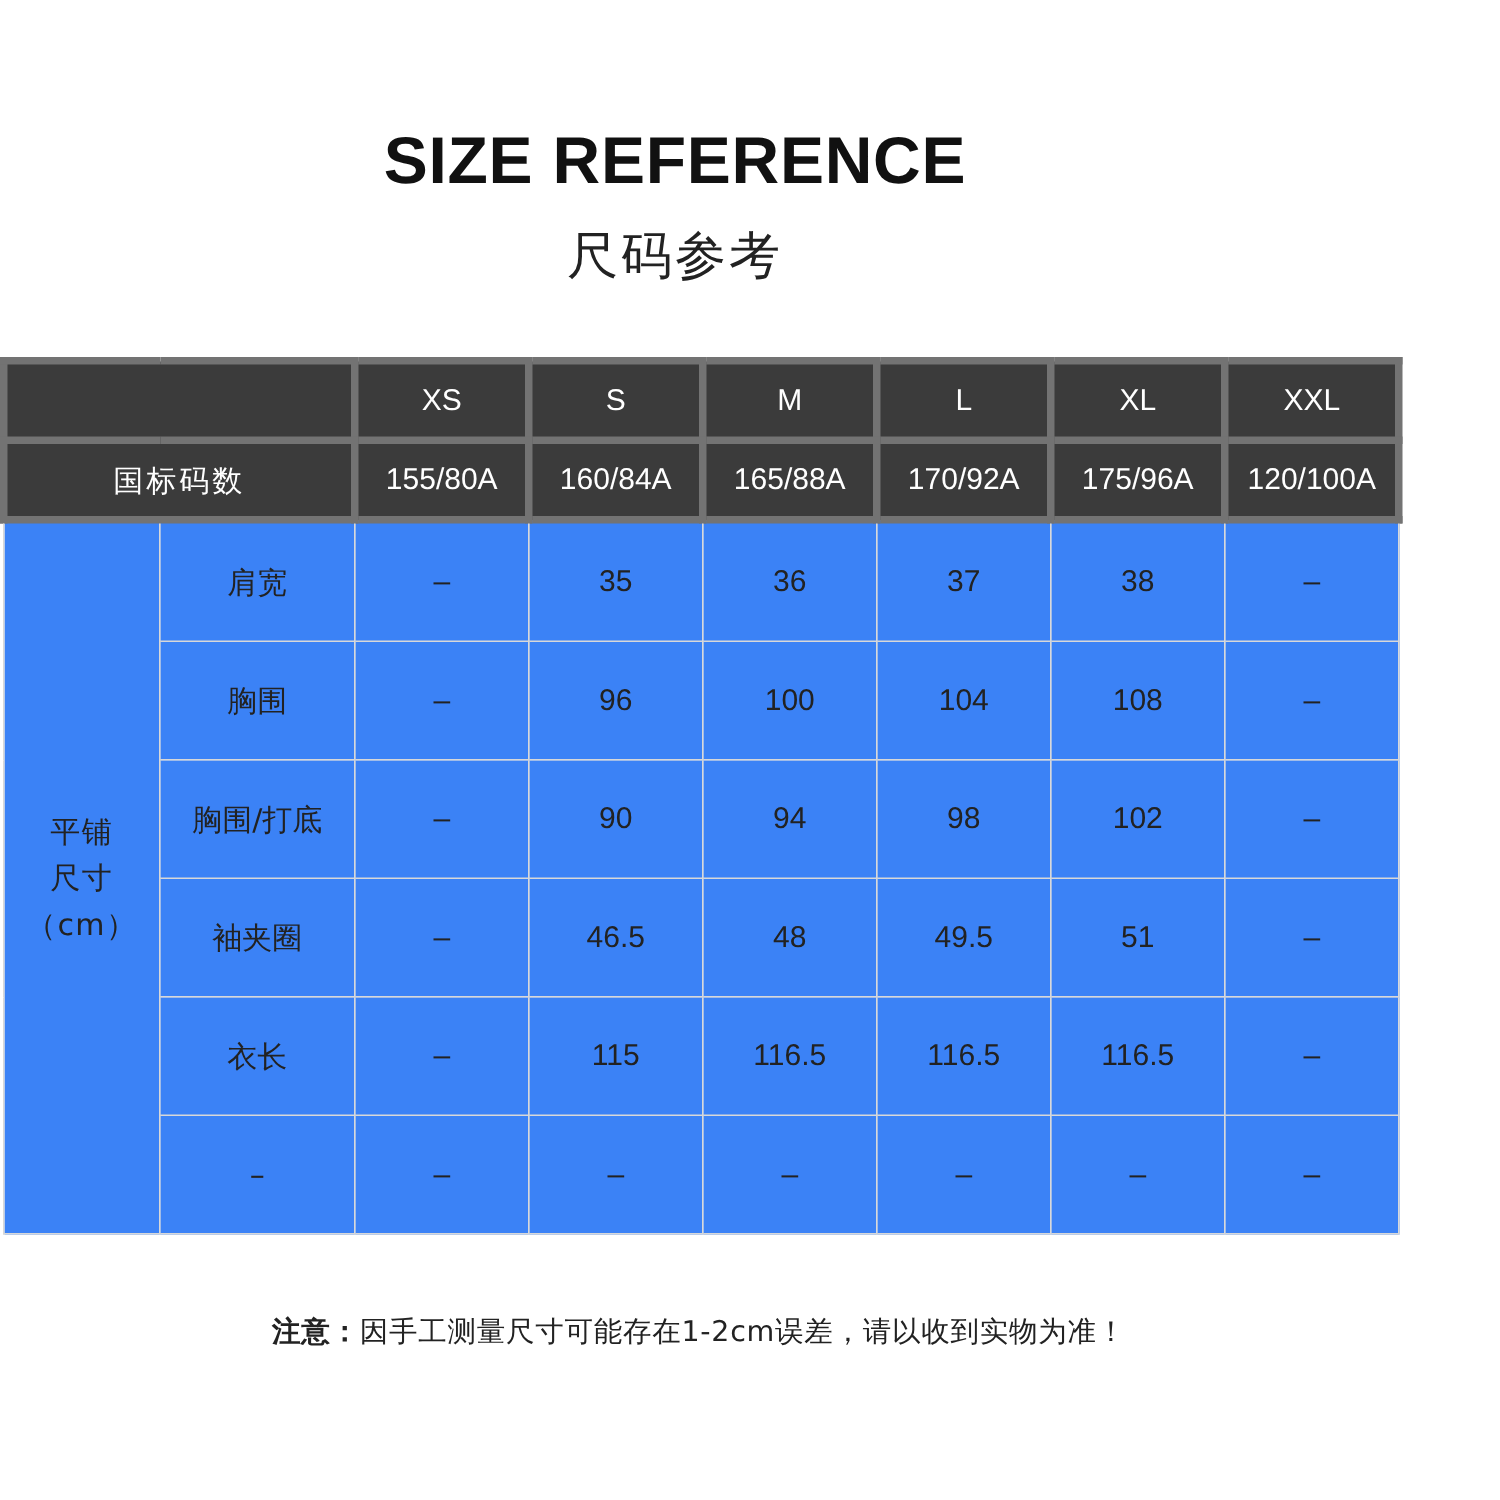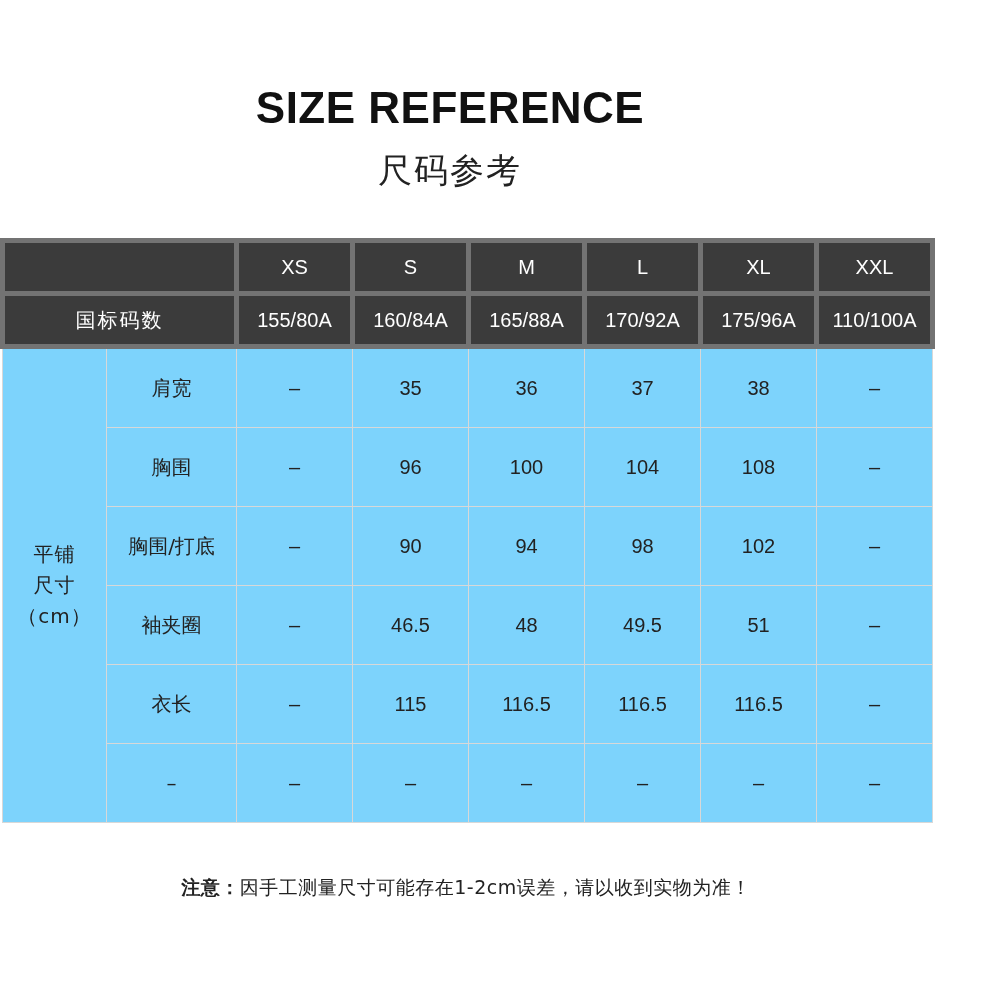--- a/index.html
+++ b/index.html
@@ -74,21 +74,21 @@
   }
   tr.head-row td.blank-cell {
     background: #3b3b3b;
   }
   .gb-row td {
     height: 46px;
     font-size: 19px;
   }
   tbody tr.data-row td {
     height: 78px;
-    background: #7dd3fc;
+    background: #3b82f6;
   }
   td.rowhead {
     font-size: 20px;
     font-family: "DejaVu Sans", "Liberation Sans", sans-serif;
     color: #222;
   }
   td.sidehead {
     font-size: 20px;
     line-height: 1.55;
     font-family: "DejaVu Sans", "Liberation Sans", sans-serif;
@@ -153,21 +153,21 @@
           <td>XL</td>
           <td>XXL</td>
         </tr>
         <tr class="head-row gb-row">
           <td class="label-cell" colspan="2">国标码数</td>
           <td>155/80A</td>
           <td>160/84A</td>
           <td>165/88A</td>
           <td>170/92A</td>
           <td>175/96A</td>
-          <td>110/100A</td>
+          <td>120/100A</td>
         </tr>
       </thead>
       <tbody>
         <tr class="data-row">
           <td class="sidehead" rowspan="6">
             <div>平铺</div>
             <div>尺寸</div>
             <div>（cm）</div>
           </td>
           <td class="rowhead">肩宽</td>

